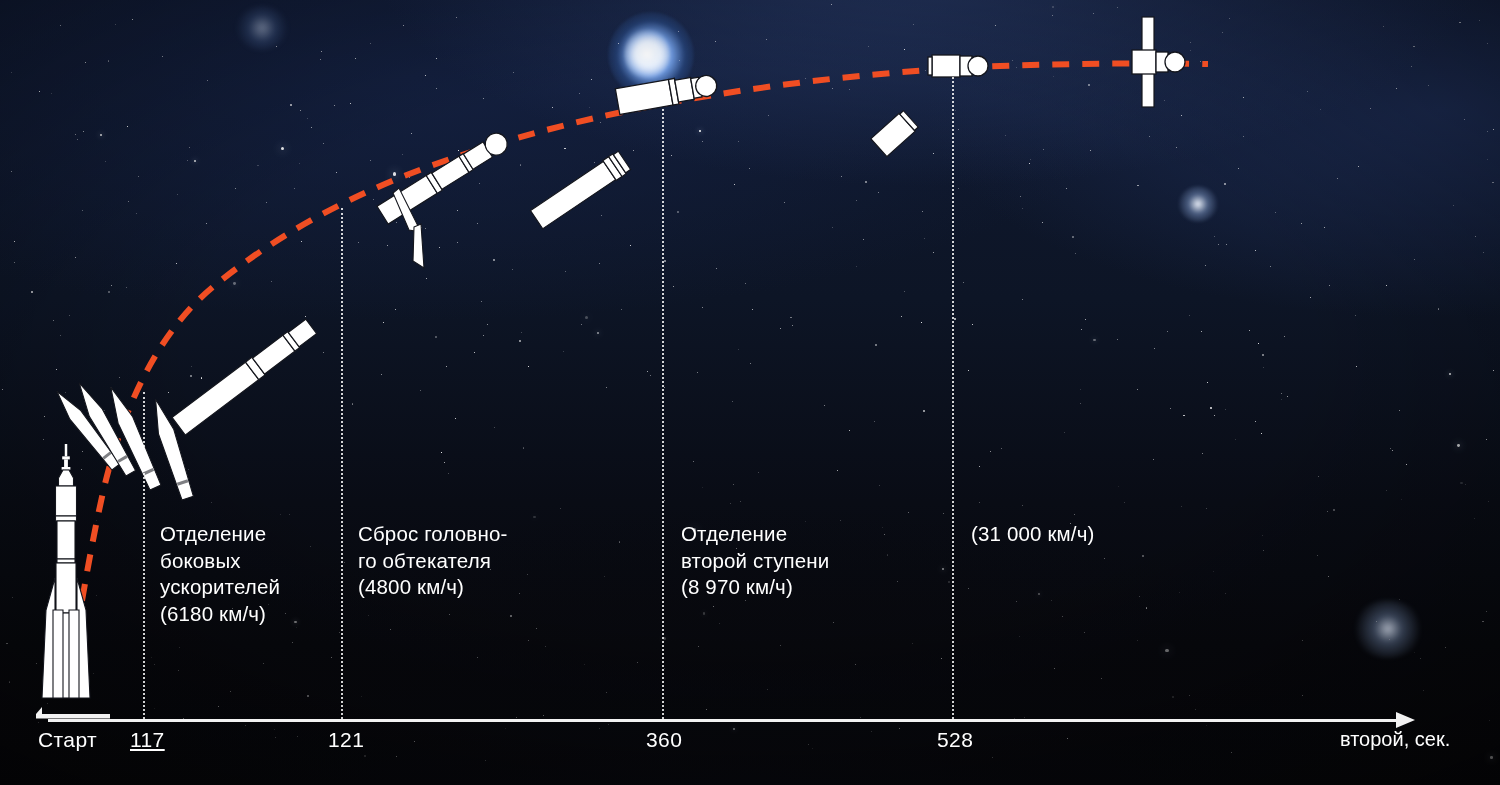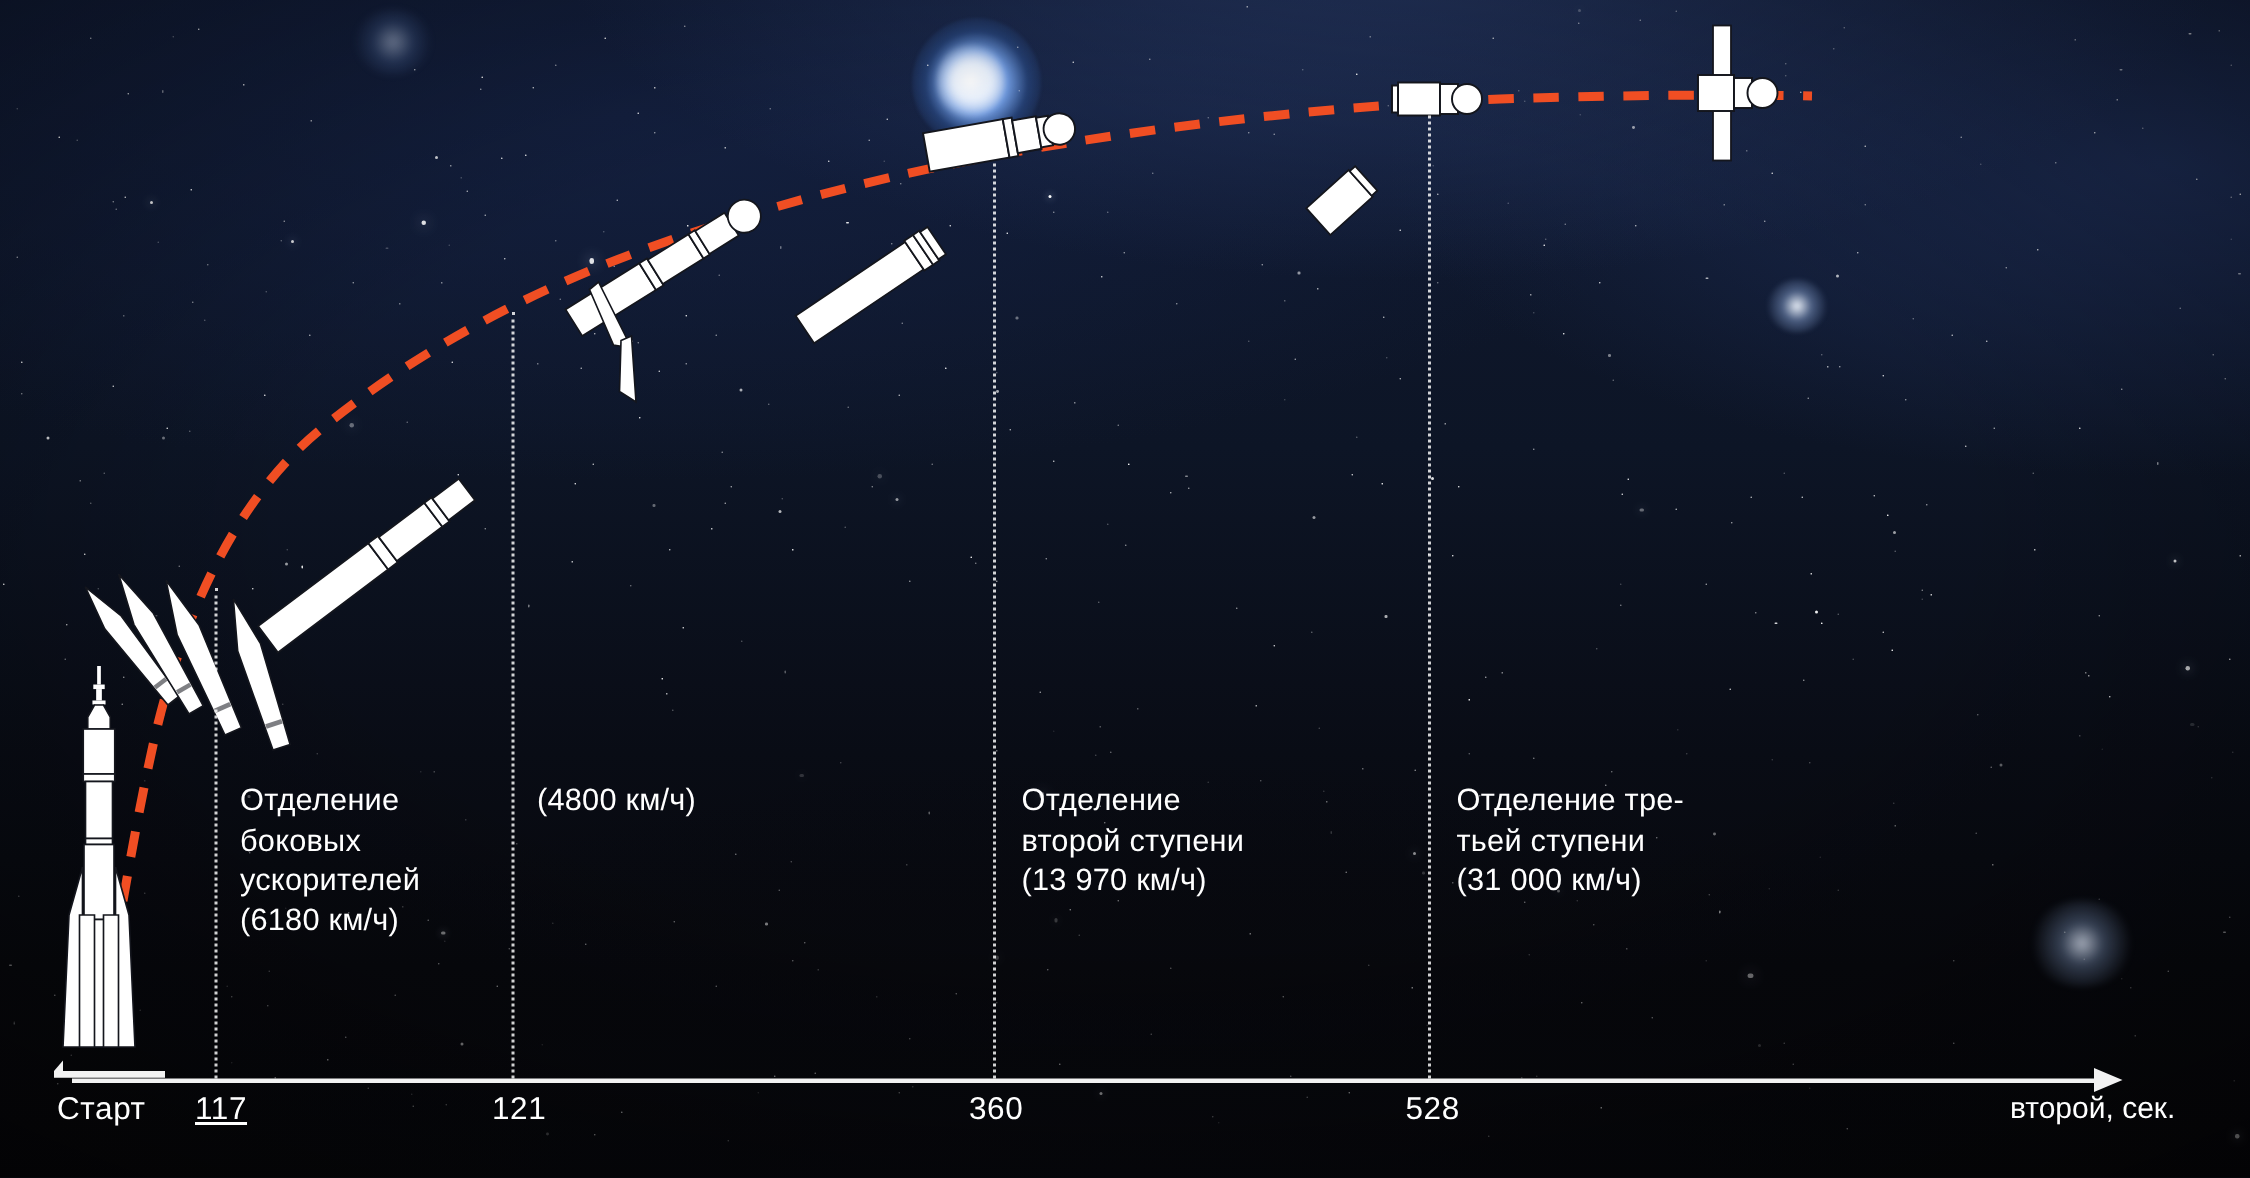--- a/index.html
+++ b/index.html
@@ -761,20 +761,20 @@
       <div class="tick-label" style="left: 328px;">121</div>
       <div class="tick-label" style="left: 646px;">360</div>
       <div class="tick-label" style="left: 937px;">528</div>
     </div>
   <div id="axis-caption">второй, сек.</div>
 
   <div id="captions">
       <div class="caption" style="left: 160px; top: 521px;"><div>Отделение
 боковых
 ускорителей</div><div>(6180 км/ч)</div></div>
-      <div class="caption" style="left: 358px; top: 521px;"><div>(4800 км/ч)</div></div>
+      <div class="caption" style="left: 358px; top: 521px;"><div>Сброс головно-
+го обтекателя</div><div>(4800 км/ч)</div></div>
       <div class="caption" style="left: 681px; top: 521px;"><div>Отделение
-второй ступени</div><div>(13 970 км/ч)</div></div>
-      <div class="caption" style="left: 971px; top: 521px;"><div>Отделение тре-
-тьей ступени</div><div>(31 000 км/ч)</div></div>
+второй ступени</div><div>(8 970 км/ч)</div></div>
+      <div class="caption" style="left: 971px; top: 521px;"><div>(31 000 км/ч)</div></div>
     </div>
 
 </div>
 
 </body></html>

